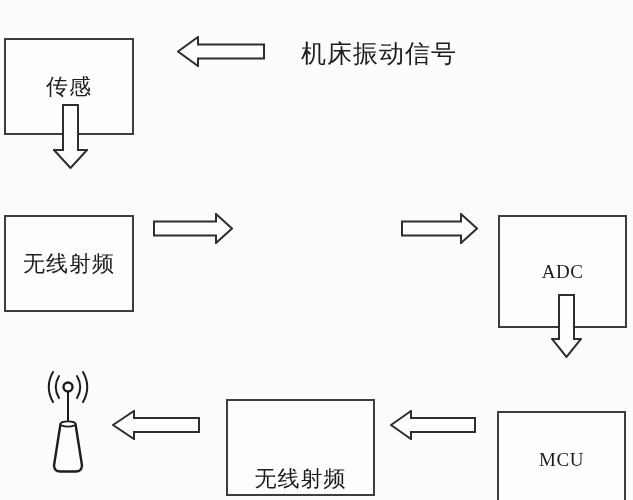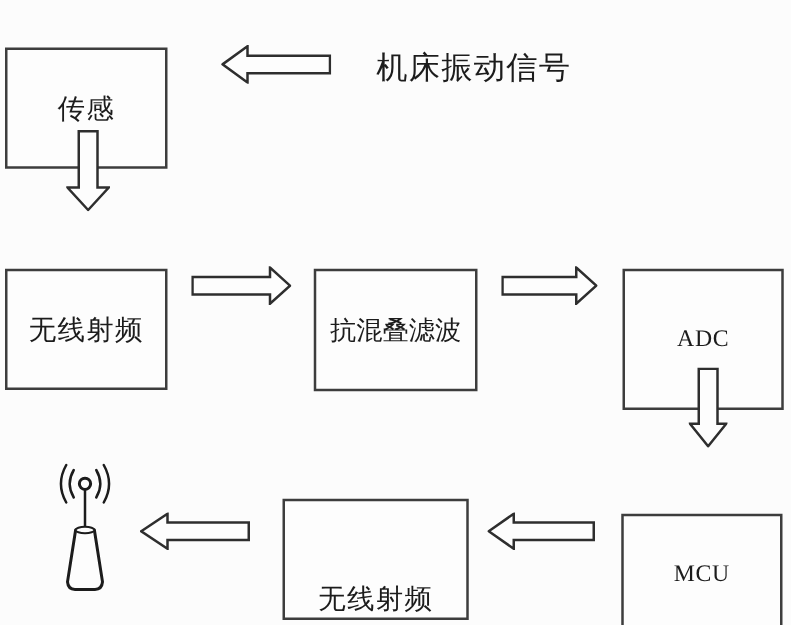--- a/index.html
+++ b/index.html
@@ -71,23 +71,20 @@
   <div class="box" style="left:4px; top:180px; width:130px; height:97px;">
     <span>无线射频</span>
   </div>
 
   <div class="arrow" style="left:153px; top:213px;">
     <svg width="80" height="31" viewBox="0 0 80 31">
       <polygon points="1,8.5 63,8.5 63,1 79,15.5 63,30 63,22.5 1,22.5" fill="#fdfdfd" stroke="#2e2e2e" stroke-width="2" stroke-linejoin="miter"></polygon>
     </svg>
   </div>
 
-  <div class="box" style="left:251px; top:180px; width:131px; height:98px; letter-spacing:0; font-size:21px;">
-    <span>抗混叠滤波</span>
-  </div>
 
   <div class="arrow" style="left:401px; top:213px;">
     <svg width="77" height="31" viewBox="0 0 77 31">
       <polygon points="1,8.5 60,8.5 60,1 76,15.5 60,30 60,22.5 1,22.5" fill="#fdfdfd" stroke="#2e2e2e" stroke-width="2" stroke-linejoin="miter"></polygon>
     </svg>
   </div>
 
   <div class="box latin" style="left:498px; top:180px; width:129px; height:113px;">
     <span>ADC</span>
   </div>

